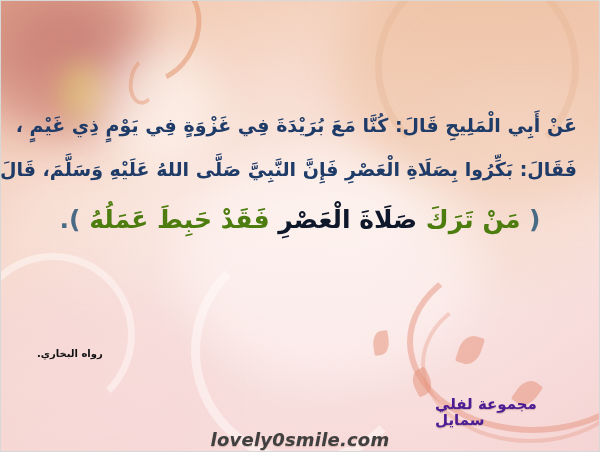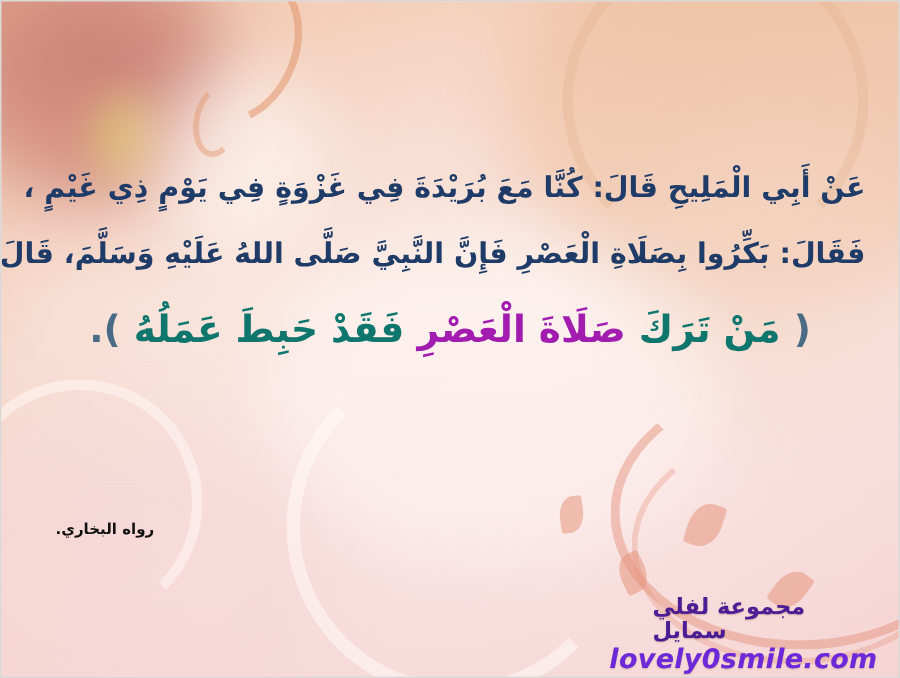--- a/index.html
+++ b/index.html
@@ -82,28 +82,28 @@
     font-size: 15px;
     font-weight: 700;
     line-height: 1.1;
     letter-spacing: 0.3px;
     text-shadow: 0 1px 1px rgba(170,120,110,0.45);
     direction: rtl;
     text-align: left;
     width: 150px;
   }
   .wm-domain {
-    color: #6d28d9;
+    color: #404040;
     font-size: 18px;
     font-style: italic;
     font-weight: 700;
     line-height: 1.15;
     letter-spacing: 0.2px;
     direction: ltr;
-    text-align: right;
+    text-align: center;
     text-shadow: 0 1px 1px rgba(170,120,110,0.45);
     margin-top: 1px;
   }
 
   
   .content {
     position: absolute;
     inset: 0;
     padding: 16px 22px;
     box-sizing: border-box;
@@ -133,22 +133,22 @@
     color: #1f3b68;
     letter-spacing: 0.2px;
   }
   .line-3 {
     top: 204px;
     font-size: 25px;
     font-weight: 700;
     letter-spacing: 0.2px;
   }
 
-  .seg-green  { color: #0f766e; }
-  .seg-red    { color: #a21caf; }
+  .seg-green  { color: #4d7c0f; }
+  .seg-red    { color: #0f172a; }
   .seg-paren  { color: #4a6b86; }
 
   .narrator {
     position: absolute;
     top: 347px;
     left: 36px;
     direction: rtl;
     font-size: 10px;
     font-weight: 700;
     color: #111111;

